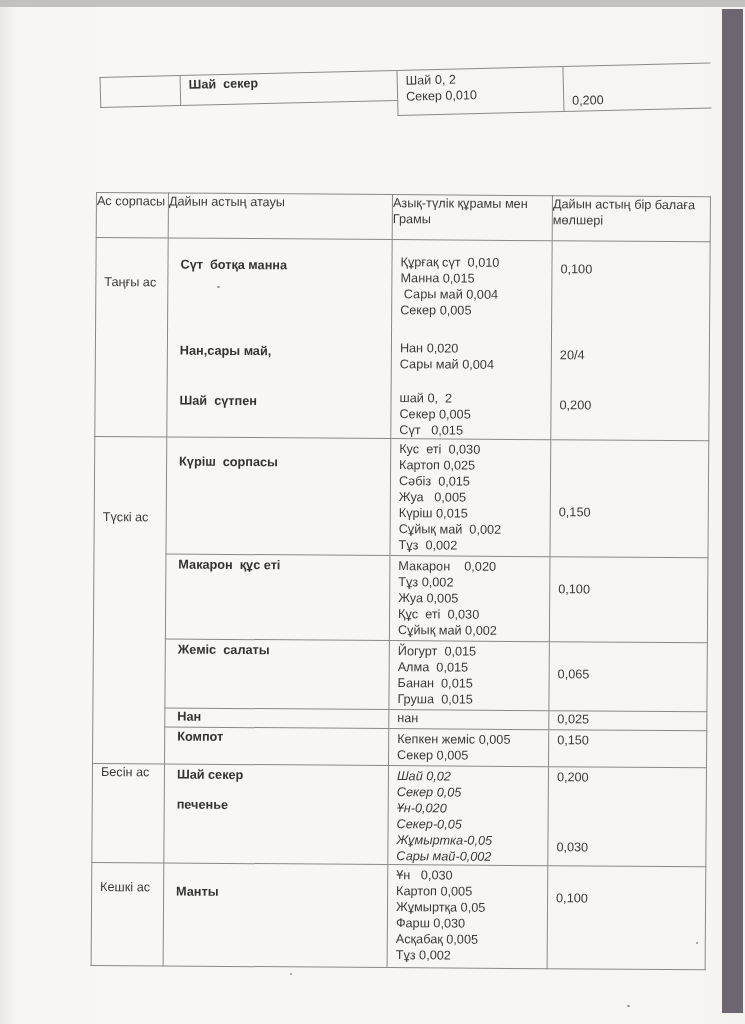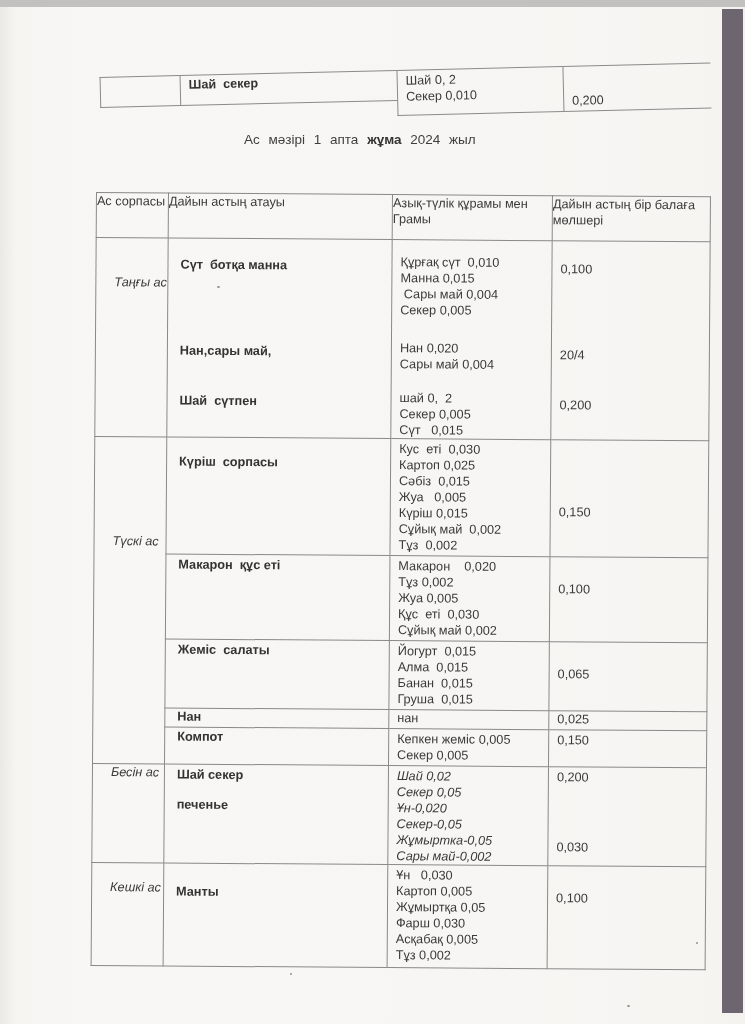--- a/index.html
+++ b/index.html
@@ -29,21 +29,21 @@
   .menu-wrap{position:absolute;left:96px;top:192px;transform:rotate(0.4deg);transform-origin:0 0;}
   table.menu{border-collapse:collapse;table-layout:fixed;width:614px;background:transparent;}
   table.menu td{border:1px solid #898989;vertical-align:top;padding:0;font-size:12.7px;
                 line-height:16px;color:#3a3a3a;}
   .th{white-space:pre-wrap;}
   .th-meal{padding:3px 4px 0 6px;}
   .th-dish{padding:18px 4px 0 12px;}
   .th-ing{padding:15px 4px 0 8px;}
   .th-portion{padding:19px 4px 0 8px;}
 
-  .meal-label{padding-left:18px;font-style:italic;}
+  .meal-label{padding-left:8px;}
   .dish-cell{padding-left:12px !important;}
   .dish-name{font-weight:bold;color:#333;white-space:pre-wrap;display:block;}
   .ing{white-space:pre-wrap;padding:2px 4px 0 8px;}
   .ing.italic{font-style:italic;}
   .portion{padding:2px 4px 0 8px;white-space:pre-wrap;}
 
   .pt12{padding-top:12px !important;}
   .bg-a{height:86px;box-sizing:border-box;}
   .bg-b{height:50px;box-sizing:border-box;}
   .mt6{margin-top:6px;}
@@ -62,21 +62,20 @@
     </div>
     <div class="f-cell f-c3">
       <span class="ing" style="padding:0;">Шай 0, 2
 Секер 0,010</span>
     </div>
     <div class="f-cell f-c4">
       <span>0,200</span>
     </div>
   </div>
 
-  <div class="title"><span>Ас мәзірі 1 апта</span> <b>жұма</b> <span>2024 жыл</span></div>
 
   <div class="menu-wrap">
   <table class="menu">
     <colgroup>
       <col style="width:72px">
           <col style="width:224px">
           <col style="width:160px">
           <col style="width:158px">
     </colgroup>
 
@@ -118,21 +117,21 @@
       </td>
       <td class="pt12">
         <div class="bg-a portion mt6">0,100</div>
         <div class="bg-b portion">20/4</div>
         <div class="portion">0,200</div>
       </td>
     </tr>
 
     <tr>
       <td rowspan="5">
-        <div class="meal-label" style="margin-top:96px">Түскі ас</div>
+        <div class="meal-label" style="margin-top:72px">Түскі ас</div>
       </td>
       <td class="dish-cell" style="height:116px">
         <span class="dish-name" style="padding-top:16px">Күріш  сорпасы</span>
       </td>
       <td>
         <div class="ing">Кус  еті  0,030
 Картоп 0,025
 Сәбіз  0,015
 Жуа   0,005
 Күріш 0,015

